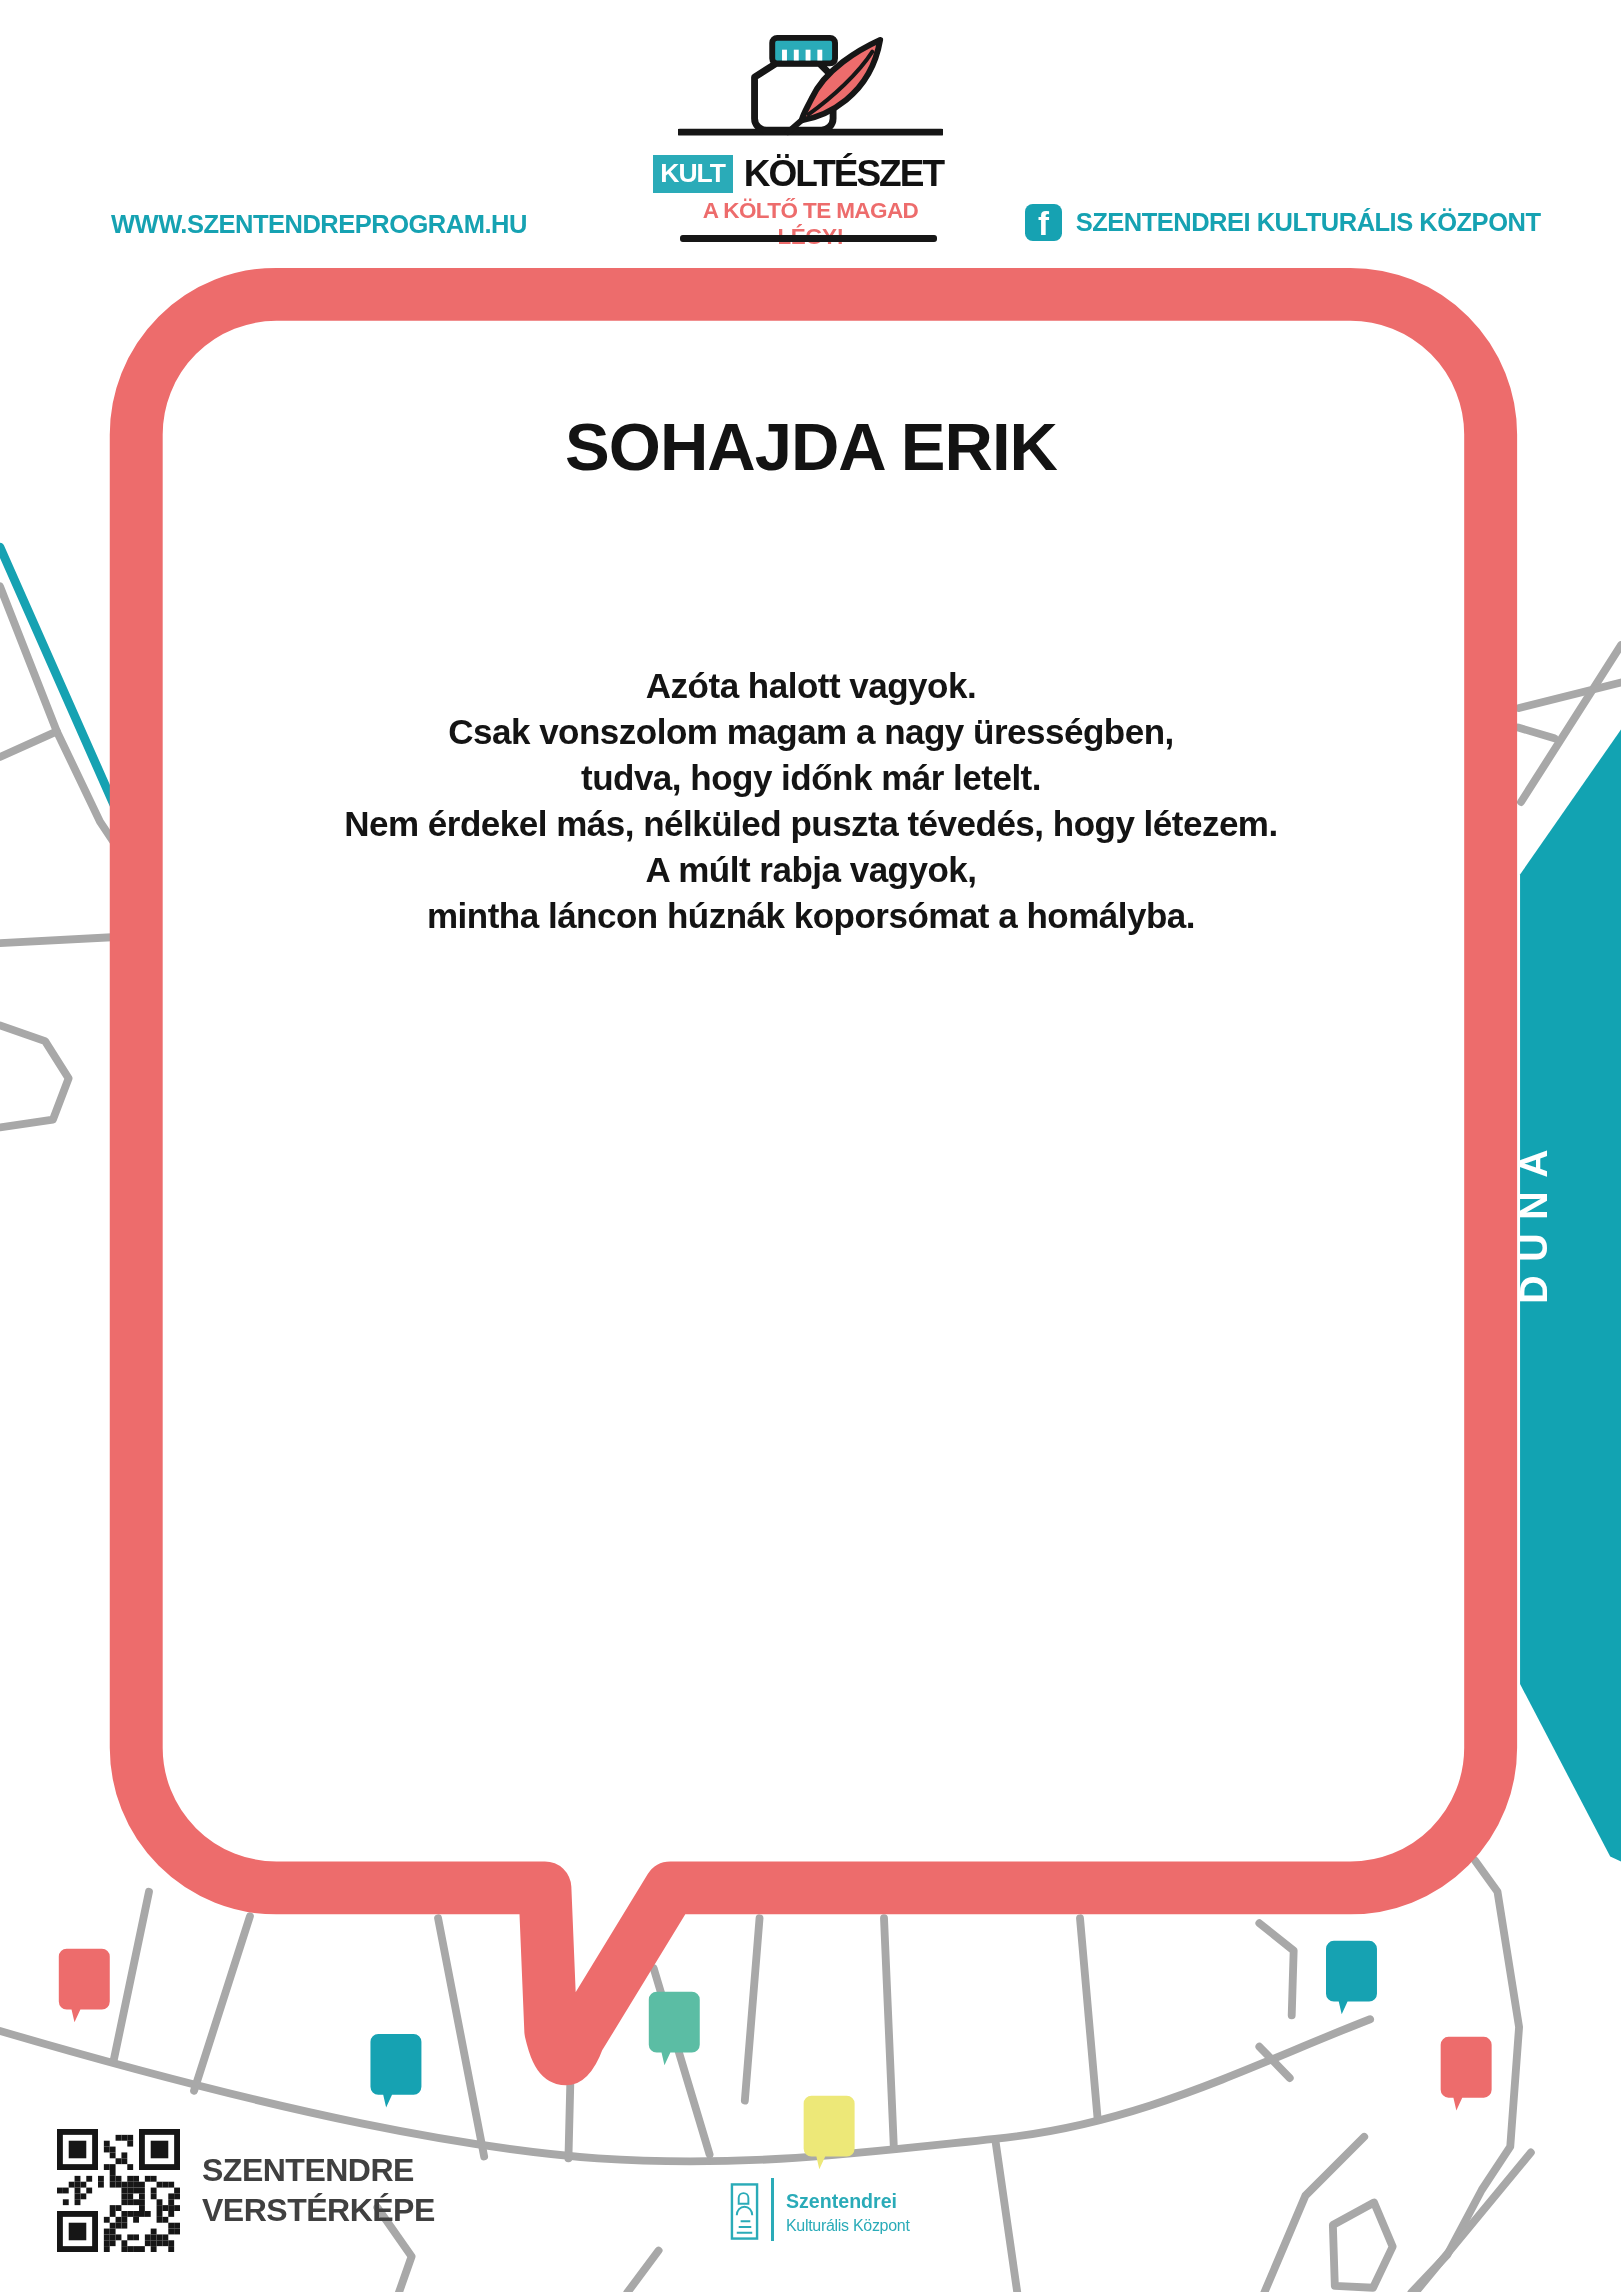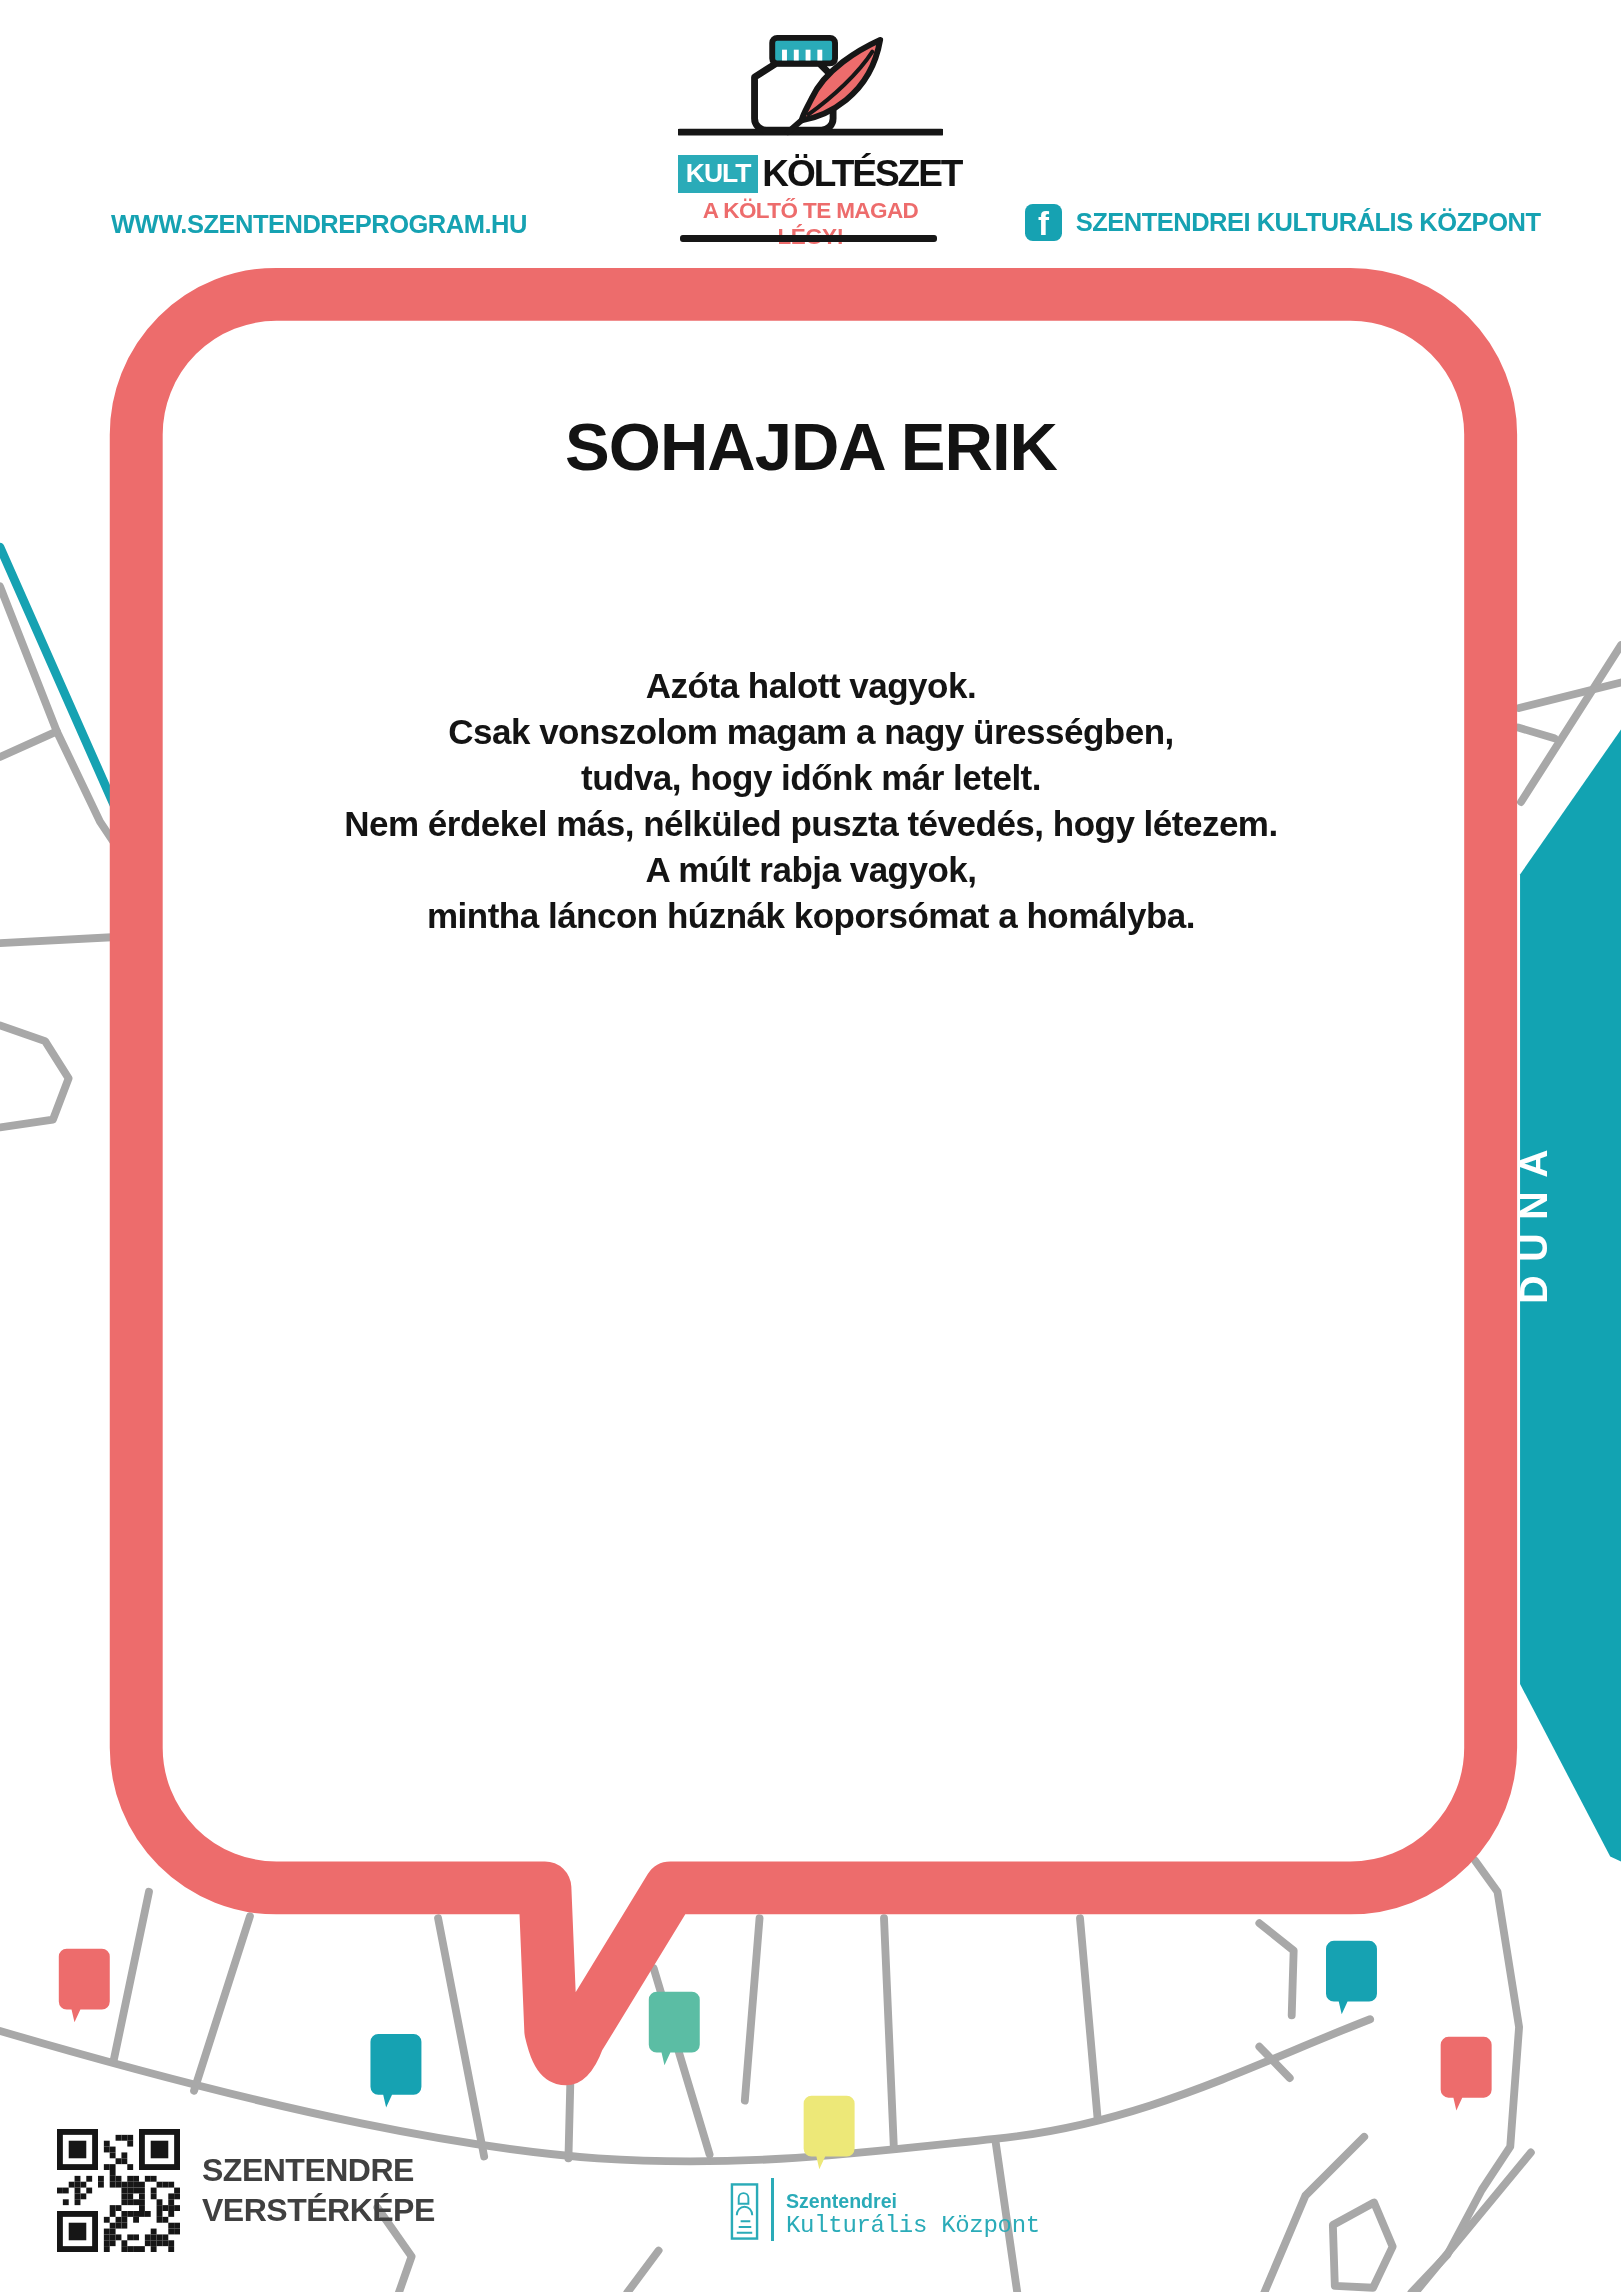--- a/index.html
+++ b/index.html
@@ -12,21 +12,21 @@
   .site-url{left:111px;top:210px;font-size:25.5px;font-weight:700;letter-spacing:-0.5px;
             color:#16a2b2;text-decoration:none;cursor:pointer;}
   .fb-row{left:1025px;top:204px;display:flex;align-items:center;gap:13.7px;cursor:pointer;}
   .fb-icon{width:37px;height:37px;border-radius:7.8px;background:#16a2b2;color:#fff;
            display:flex;align-items:flex-end;justify-content:center;font-weight:700;
            font-size:33px;line-height:35px;overflow:hidden;}
   .fb-label{font-size:25.5px;font-weight:700;letter-spacing:-0.5px;color:#16a2b2;}
 
   .logo-block{left:678px;top:25.5px;width:265px;}
   .logo-textrow{position:absolute;left:678px;top:153px;width:265px;display:flex;
-                align-items:center;justify-content:space-between;gap:4px;}
+                align-items:center;justify-content:flex-end;gap:11px;}
   .kult-badge{background:#2aabb8;color:#fff;font-weight:700;font-size:26.5px;
               padding:2.9px 7.8px 3.9px 7.8px;letter-spacing:-1px;}
   .koltszet{color:#121212;font-weight:700;font-size:37px;letter-spacing:-2px;}
   .tagline{position:absolute;left:678px;top:198px;width:265px;text-align:center;
            color:#ed6c6c;font-weight:700;font-size:22.5px;letter-spacing:-0.6px;}
   .logo-rule-bottom{position:absolute;left:680px;top:235px;width:257px;height:6.9px;
                     background:#161616;border-radius:2.9px;}
 
   
   .poem-author{left:163px;top:408px;width:1296px;text-align:center;color:#131313;
@@ -38,21 +38,21 @@
           margin:0 0 71px 0;letter-spacing:-0.5px;}
 
   
   .qr-wrap{left:57px;top:2129px;width:123px;height:123px;cursor:pointer;}
   .qr-caption{left:202px;top:2150px;white-space:pre-line;font-size:32px;font-weight:700;
               line-height:40px;color:#404040;letter-spacing:-0.5px;}
   .org-emblem{left:730px;top:2182px;}
   .org-sep{left:771px;top:2178px;width:2.9px;height:63px;background:#2aabb8;}
   .org-text{left:786px;top:2190px;color:#2aabb8;}
   .org-line1{font-size:19.6px;font-weight:700;line-height:23.5px;}
-  .org-line2{font-size:24px;font-weight:400;line-height:23.5px;letter-spacing:-0.3px;font-family:Liberation Mono, monospace;}
+  .org-line2{font-size:16px;font-weight:400;line-height:23.5px;letter-spacing:-0.3px;}
 </style>
 </head>
 <body>
 
 <div class="page">
 
   <svg class="abs" style="left:0;top:0;" width="1621" height="2293" viewBox="0 0 1654 2339">
 
     <g fill="none" stroke="#A8A8A8" stroke-width="8" stroke-linecap="round" stroke-linejoin="round">
       <path d="M0,598 L58,746 L102,838 L126,874"></path>

